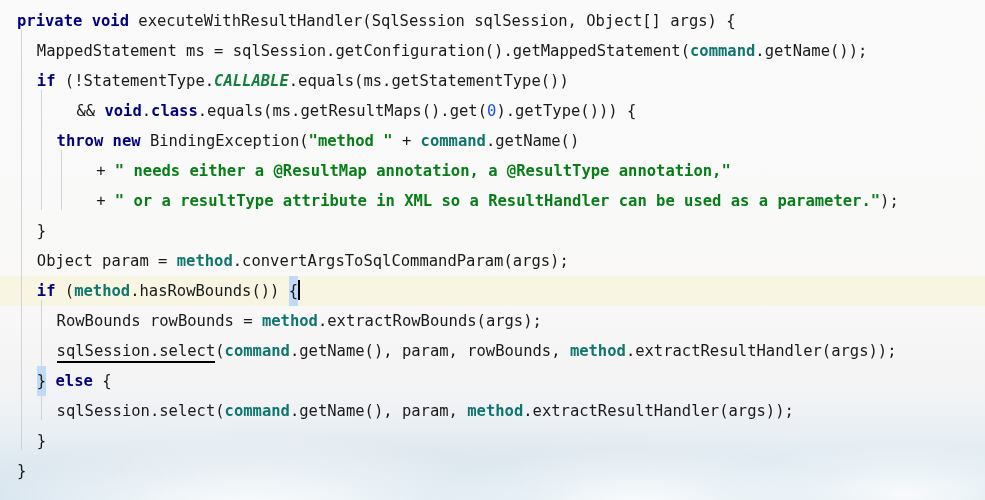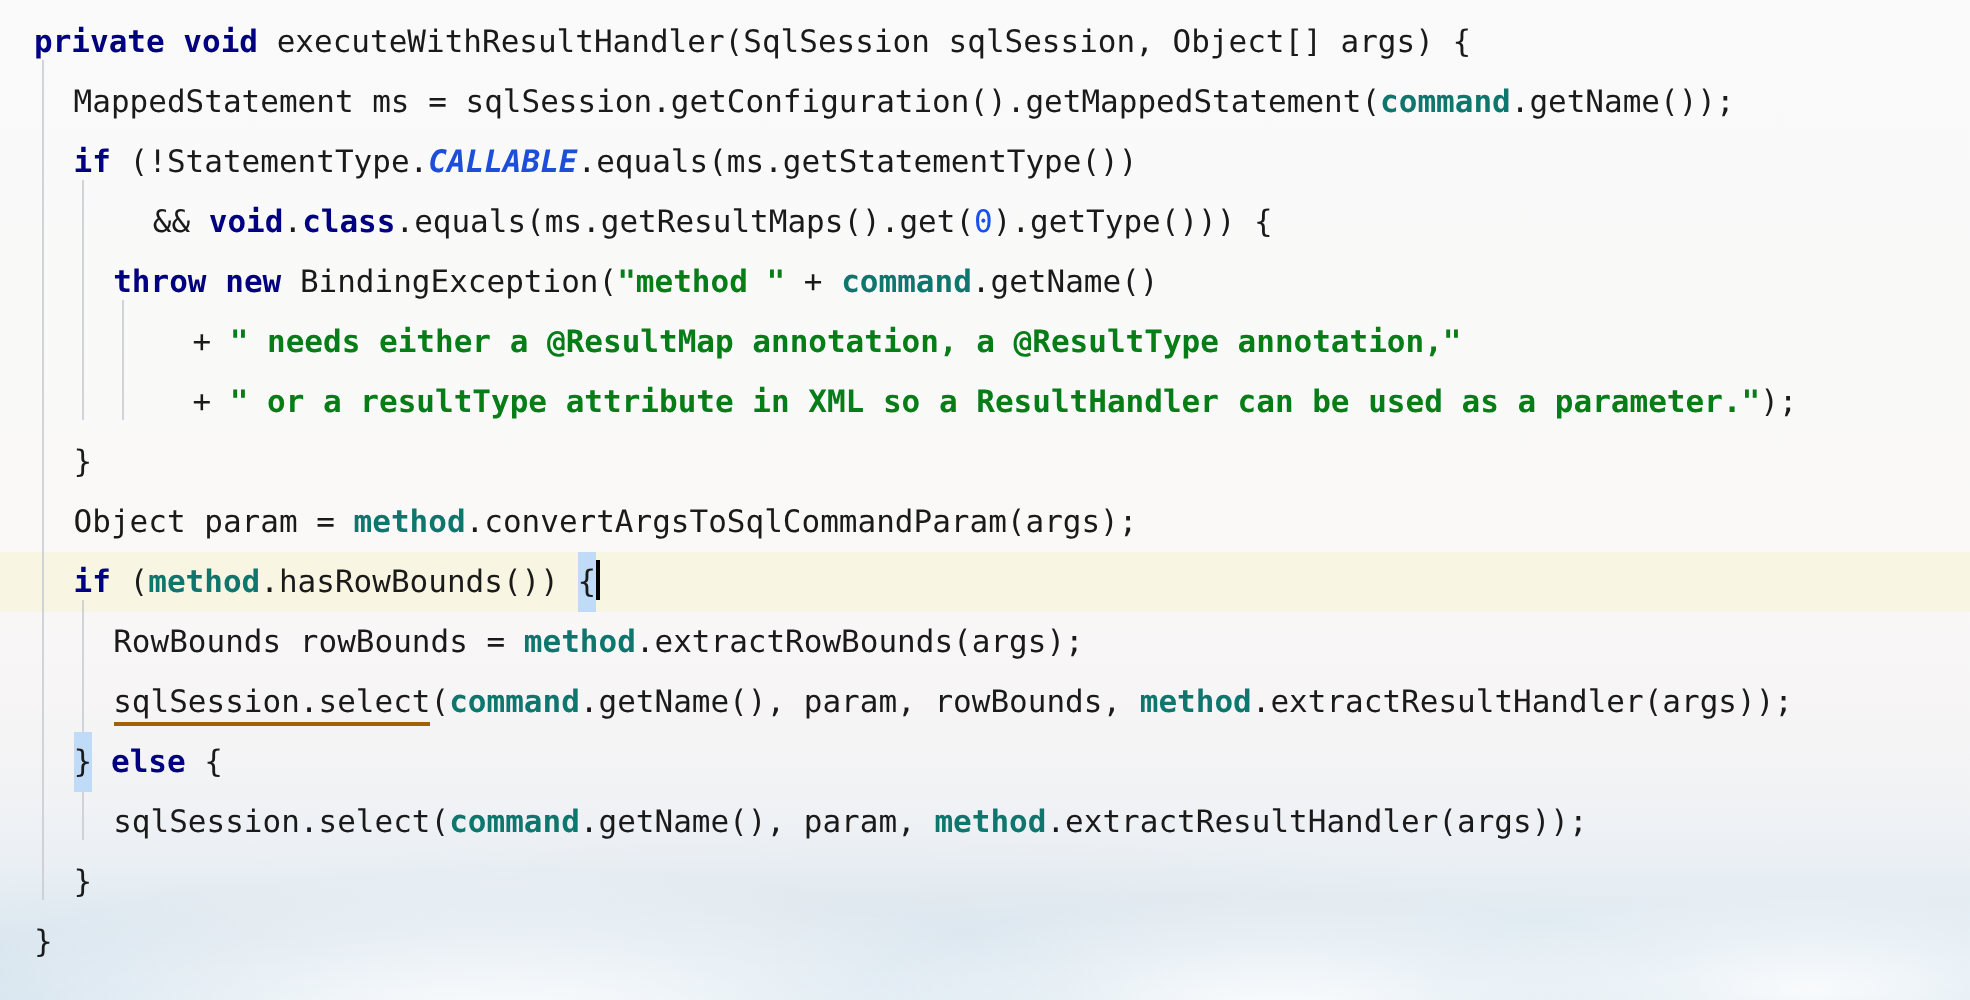--- a/index.html
+++ b/index.html
@@ -83,41 +83,41 @@
     position: relative;
     height: 30px;
     line-height: 30px;
     padding-left: 4px;
     white-space: pre;
   }
 
   
   .kw   { color: #000080; font-weight: bold; }
   .fld  { color: #0f766e; font-weight: bold; }
-  .sfld { color: #1d4ed8; font-weight: bold; font-style: italic; }
+  .sfld { color: #15803d; font-weight: bold; font-style: italic; }
   .str  { color: #067d17; font-weight: bold; }
   .num  { color: #1750eb; }
   .pl   { color: #1a1a1a; }
 
   
   .bmatch {
     background: #c0dbf7;
     box-shadow: 0 -6px 0 #c0dbf7, 0 6px 0 #c0dbf7;
   }
   
   .caret {
     display: inline-block;
     width: 2px; height: 20px;
     background: #000;
     vertical-align: -4px;
     margin: 0 -2px 0 0;
   }
   
   .err {
-    border-bottom: 2px solid #a16207;
+    border-bottom: 2px solid #000000;
     padding-bottom: 1px;
   }
 </style>
 </head>
 <body>
 
 <div id="editor">
   <div id="wallpaper"></div>
   <div id="wash"></div>
   <div id="caret-line" style="top: 276px;"></div>

